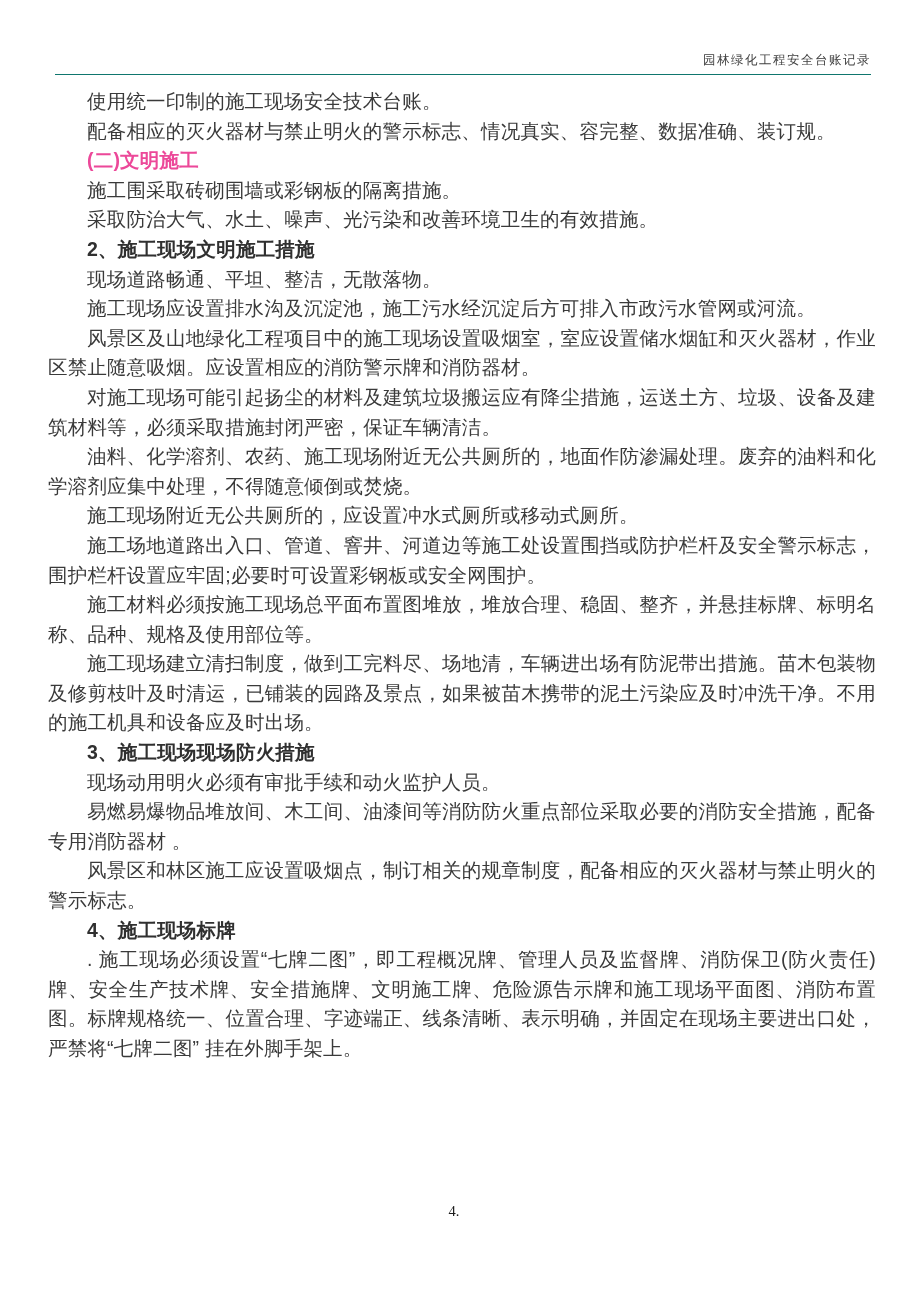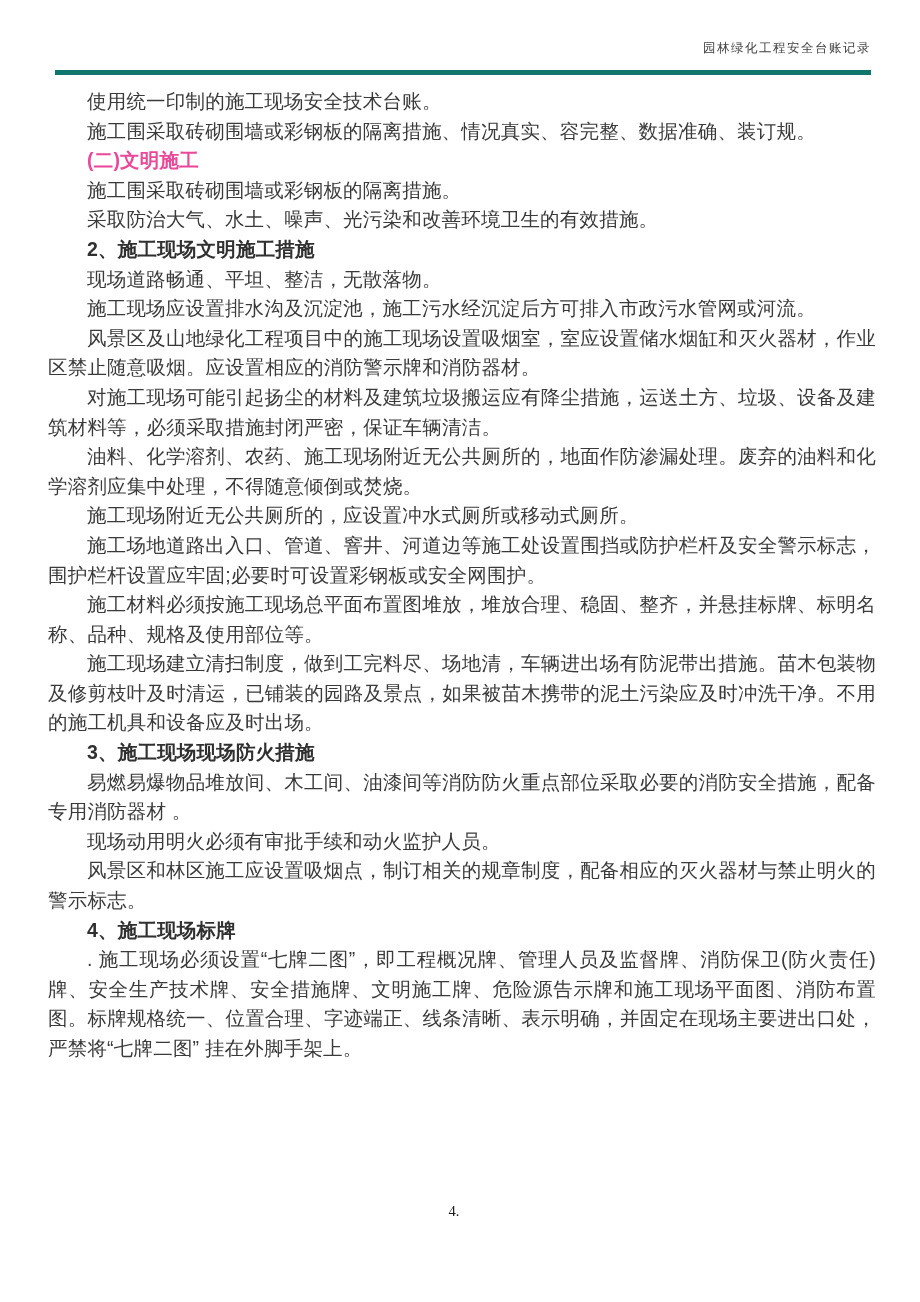--- a/index.html
+++ b/index.html
@@ -14,22 +14,22 @@
   }
   .header {
     position: absolute;
     left: 55px;
     right: 49px;
     top: 0;
     height: 75px;
     display: flex;
     align-items: flex-end;
     justify-content: flex-end;
-    border-bottom: 5px solid #0f766e;
-    padding-bottom: 13px;
+    border-bottom: 1px solid #0f766e;
+    padding-bottom: 5px;
   }
   .header-title {
     font-family: "Liberation Serif", "DejaVu Serif", serif;
     font-size: 12.5px;
     color: #3f3f3f;
     letter-spacing: 1.5px;
   }
   .content {
     position: absolute;
     left: 48px;
@@ -69,37 +69,37 @@
 <body>
 
 <div class="page">
 
   <div class="header">
     <span class="header-title">园林绿化工程安全台账记录</span>
   </div>
 
   <div class="content">
     <p class="body">使用统一印制的施工现场安全技术台账。</p>
-    <p class="body">施工围采取砖砌围墙或彩钢板的隔离措施、情况真实、容完整、数据准确、装订规。</p>
+    <p class="body">配备相应的灭火器材与禁止明火的警示标志、情况真实、容完整、数据准确、装订规。</p>
     <p class="h-orange" style="color: #ec4899;">(二)文明施工</p>
     <p class="body">施工围采取砖砌围墙或彩钢板的隔离措施。</p>
     <p class="body">采取防治大气、水土、噪声、光污染和改善环境卫生的有效措施。</p>
     <p class="h-bold">2、施工现场文明施工措施</p>
     <p class="body">现场道路畅通、平坦、整洁，无散落物。</p>
     <p class="body">施工现场应设置排水沟及沉淀池，施工污水经沉淀后方可排入市政污水管网或河流。</p>
     <p class="body">风景区及山地绿化工程项目中的施工现场设置吸烟室，室应设置储水烟缸和灭火器材，作业区禁止随意吸烟。应设置相应的消防警示牌和消防器材。</p>
     <p class="body">对施工现场可能引起扬尘的材料及建筑垃圾搬运应有降尘措施，运送土方、垃圾、设备及建筑材料等，必须采取措施封闭严密，保证车辆清洁。</p>
     <p class="body">油料、化学溶剂、农药、施工现场附近无公共厕所的，地面作防渗漏处理。废弃的油料和化学溶剂应集中处理，不得随意倾倒或焚烧。</p>
     <p class="body">施工现场附近无公共厕所的，应设置冲水式厕所或移动式厕所。</p>
     <p class="body">施工场地道路出入口、管道、窨井、河道边等施工处设置围挡或防护栏杆及安全警示标志，围护栏杆设置应牢固;必要时可设置彩钢板或安全网围护。</p>
     <p class="body">施工材料必须按施工现场总平面布置图堆放，堆放合理、稳固、整齐，并悬挂标牌、标明名称、品种、规格及使用部位等。</p>
     <p class="body">施工现场建立清扫制度，做到工完料尽、场地清，车辆进出场有防泥带出措施。苗木包装物及修剪枝叶及时清运，已铺装的园路及景点，如果被苗木携带的泥土污染应及时冲洗干净。不用的施工机具和设备应及时出场。</p>
     <p class="h-bold">3、施工现场现场防火措施</p>
+    <p class="body">现场动用明火必须有审批手续和动火监护人员。</p>
     <p class="body">易燃易爆物品堆放间、木工间、油漆间等消防防火重点部位采取必要的消防安全措施，配备专用消防器材 。</p>
-    <p class="body">现场动用明火必须有审批手续和动火监护人员。</p>
     <p class="body">风景区和林区施工应设置吸烟点，制订相关的规章制度，配备相应的灭火器材与禁止明火的警示标志。</p>
     <p class="h-bold">4、施工现场标牌</p>
     <p class="body">. 施工现场必须设置“七牌二图”，即工程概况牌、管理人员及监督牌、消防保卫(防火责任)牌、安全生产技术牌、安全措施牌、文明施工牌、危险源告示牌和施工现场平面图、消防布置图。标牌规格统一、位置合理、字迹端正、线条清晰、表示明确，并固定在现场主要进出口处，严禁将“七牌二图” 挂在外脚手架上。</p>
   </div>
 
   <div class="footer">
     <span>4.</span>
   </div>
 
 </div>

